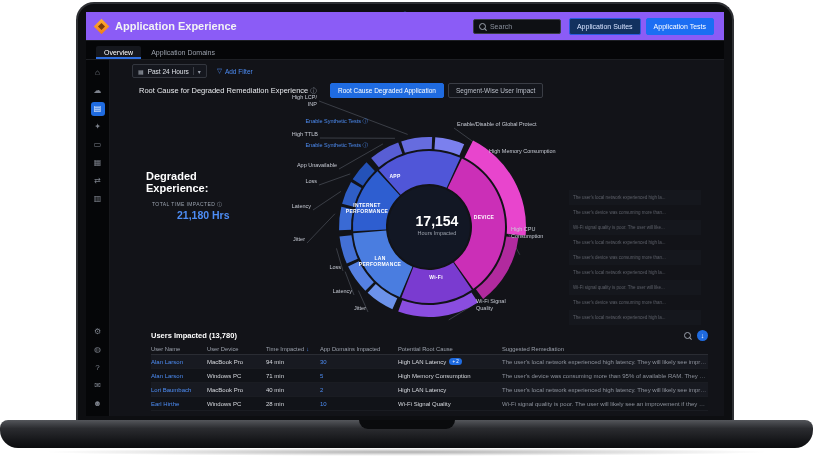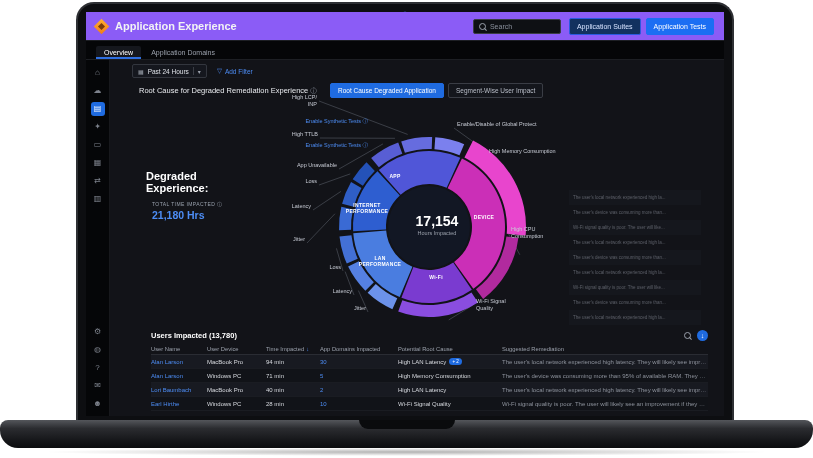--- a/index.html
+++ b/index.html
@@ -53,21 +53,21 @@
   .info{color:#8a909c;font-size:6.5px;}
   .toggles{position:absolute;left:220px;top:1px;display:flex;gap:4px;}
   .toggle{font-size:6.5px;padding:3px 7px;border-radius:2px;color:#b9bec8;background:#14161c;border:1px solid #3a3d45;cursor:pointer;white-space:nowrap;}
   .toggle.active{background:#1f6be0;border-color:#1f6be0;color:#fff;}
   .stats{position:absolute;left:36px;top:88px;width:112px;}
   .stats .h{font-size:11px;font-weight:bold;color:#fff;margin-bottom:5px;}
   .statbox{border:1px solid #3f5f92;background:rgba(31,90,180,.12);border-radius:3px;padding:4px 6px;}
   .slabel{font-size:5px;letter-spacing:.4px;color:#99a1ad;}
   .sval{font-size:11.5px;font-weight:bold;color:#fff;margin-top:2px;}
   .s2{margin-top:7px;padding-left:6px;}
-  .sval2{font-size:10.5px;font-weight:bold;color:#4d8df5;margin-top:2px;}
+  .sval2{font-size:10.5px;font-weight:bold;color:#4d8df5;margin-top:2px;margin-left:25px;}
   #chart{position:absolute;left:0;top:0;}
   .centerbox{position:absolute;left:277px;top:131px;width:100px;text-align:center;pointer-events:none;}
   .cv{font-size:14px;font-weight:bold;color:#fff;}
   .cl{font-size:5.5px;color:#9aa0ab;margin-top:1px;}
   .lbl{position:absolute;font-size:5.5px;color:#c7cbd4;line-height:1.25;white-space:normal;}
   .lbl.cause{white-space:nowrap;}
   .lbl.cause.wrapped{white-space:normal;}
   .lbl.link{color:#4d8df5;white-space:nowrap;cursor:pointer;}
   .lbl.segment{font-size:5px;font-weight:bold;color:#fff;letter-spacing:.3px;white-space:nowrap;}
   .lbl.segment.wrapped{white-space:normal;}

